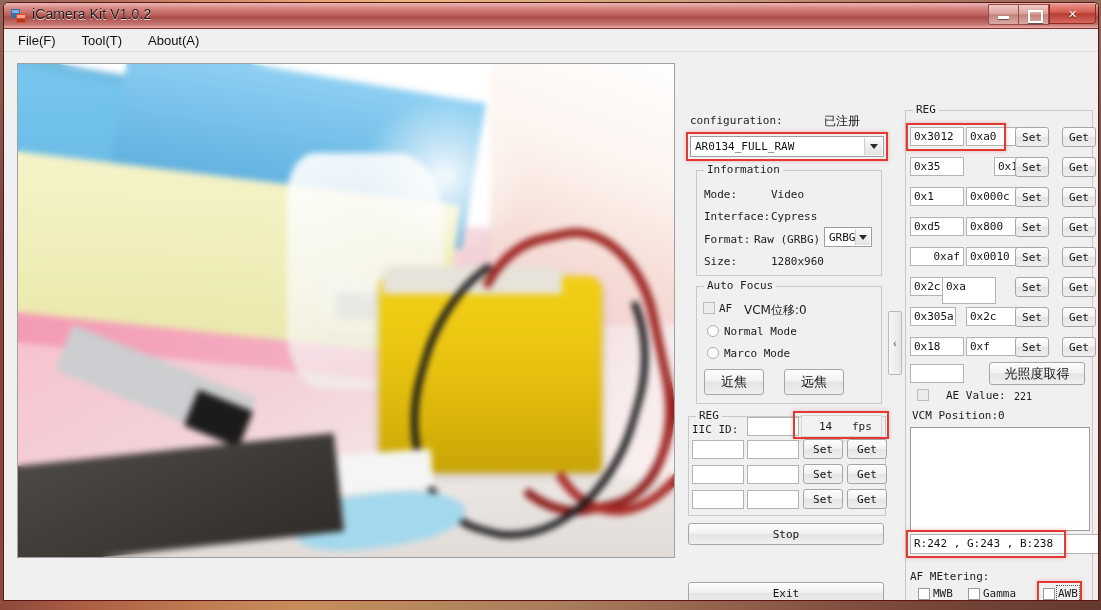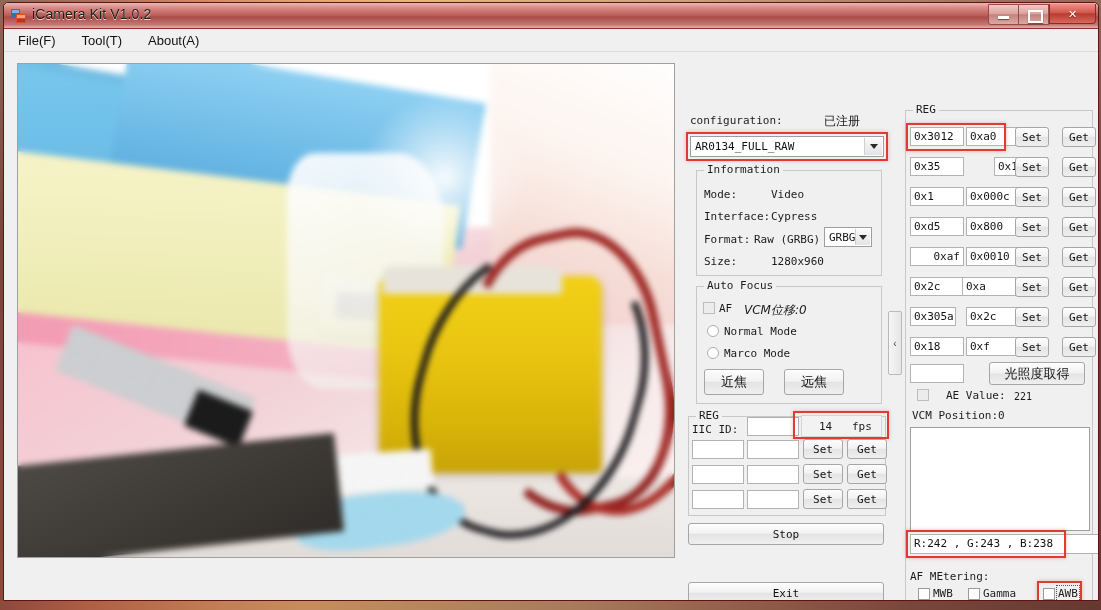--- a/index.html
+++ b/index.html
@@ -276,21 +276,21 @@
         </span>
     </div>
     <div class="lbl" style="left:700px;top:203px;">Size:</div>
     <div class="lbl" style="left:767px;top:203px;">1280x960</div>
 
     <div class="gbox" style="left:692px;top:234px;width:184px;height:116px;">
       <div class="glabel">Auto Focus</div>
     </div>
     <div class="chk dim" style="left:699px;top:250px;"></div>
     <div class="lbl" style="left:715px;top:250px;">AF</div>
-    <div class="lbl cn" style="left:740px;top:250px;font-size:12px;font-style:italic;">VCM位移:0</div>
+    <div class="lbl cn" style="left:740px;top:250px;font-size:12px;">VCM位移:0</div>
 
     <div class="rad" style="left:703px;top:273px;"></div>
     <div class="lbl" style="left:720px;top:273px;">Normal Mode</div>
     <div class="rad" style="left:703px;top:295px;"></div>
     <div class="lbl" style="left:720px;top:295px;">Marco Mode</div>
 
     <div class="btn cn" style="left:700px;top:317px;width:60px;height:26px;">近焦</div>
     <div class="btn cn" style="left:780px;top:317px;width:60px;height:26px;">远焦</div>
 
     <div class="gbox" style="left:684px;top:364px;width:196px;height:98px;">
@@ -346,21 +346,21 @@
     <div class="tbox" style="left:962px;top:165px;width:54px;height:19px;">0x800</div>
     <div class="btn" style="left:1011px;top:165px;width:34px;height:20px;">Set</div>
     <div class="btn" style="left:1058px;top:165px;width:34px;height:20px;">Get</div>
 
     <div class="tbox" style="left:906px;top:195px;width:54px;height:19px;text-align:right;">0xaf</div>
     <div class="tbox" style="left:962px;top:195px;width:54px;height:19px;">0x0010</div>
     <div class="btn" style="left:1011px;top:195px;width:34px;height:20px;">Set</div>
     <div class="btn" style="left:1058px;top:195px;width:34px;height:20px;">Get</div>
 
     <div class="tbox" style="left:906px;top:225px;width:54px;height:19px;">0x2c</div>
-    <div class="tbox" style="left:958px;top:225px;width:54px;height:19px;">0xa</div>
+    <div class="tbox" style="left:938px;top:225px;width:54px;height:27px;">0xa</div>
     <div class="btn" style="left:1011px;top:225px;width:34px;height:20px;">Set</div>
     <div class="btn" style="left:1058px;top:225px;width:34px;height:20px;">Get</div>
 
     <div class="tbox" style="left:906px;top:255px;width:46px;height:19px;">0x305a</div>
     <div class="tbox" style="left:962px;top:255px;width:54px;height:19px;">0x2c</div>
     <div class="btn" style="left:1011px;top:255px;width:34px;height:20px;">Set</div>
     <div class="btn" style="left:1058px;top:255px;width:34px;height:20px;">Get</div>
 
     <div class="tbox" style="left:906px;top:285px;width:54px;height:19px;">0x18</div>
     <div class="tbox" style="left:962px;top:285px;width:54px;height:19px;">0xf</div>

